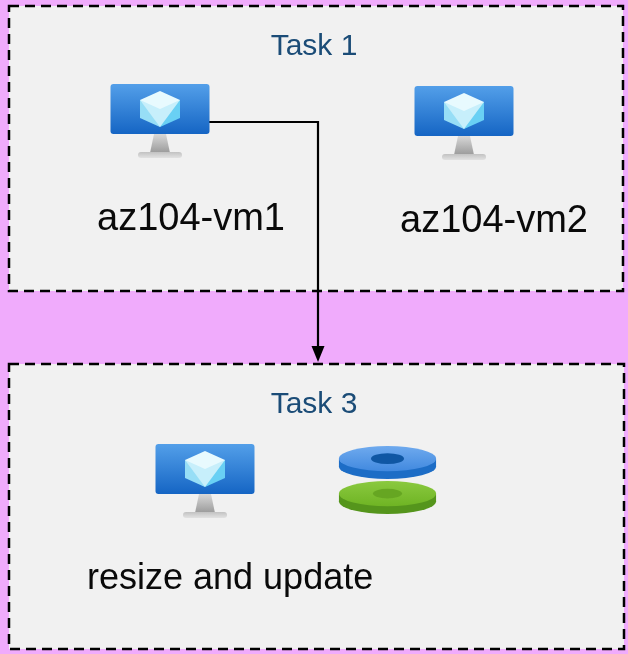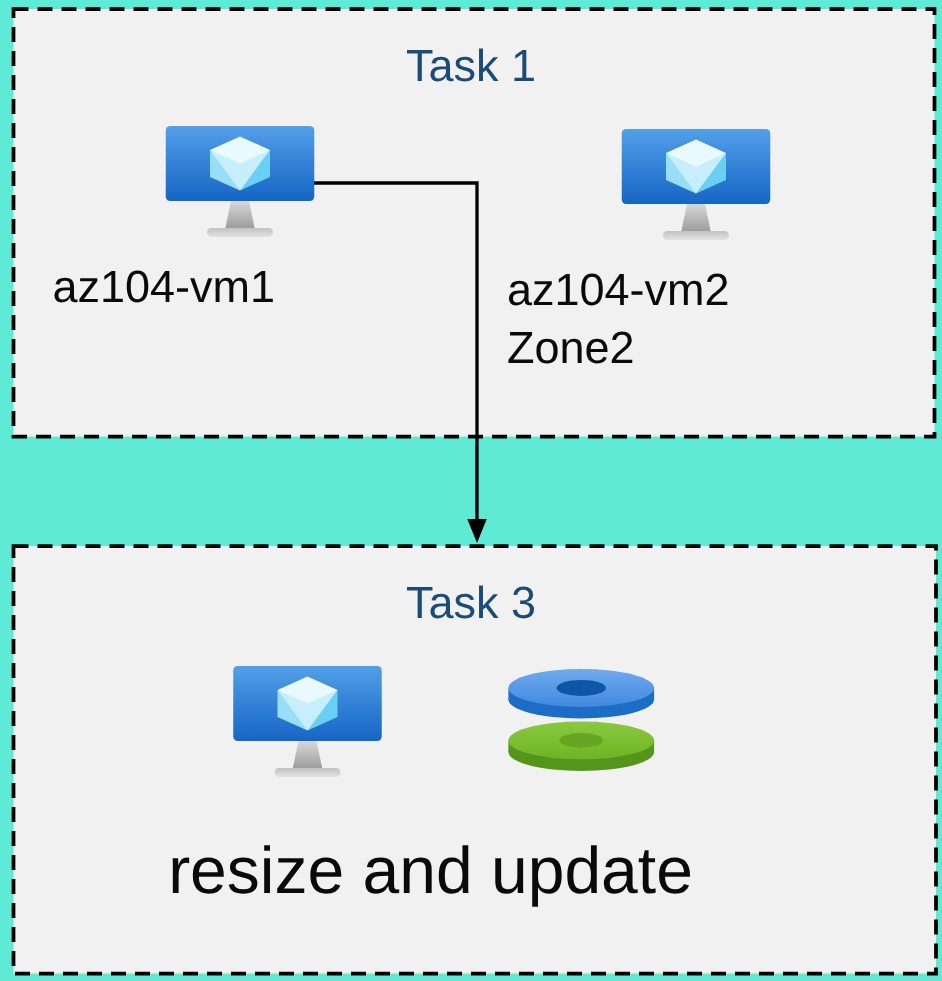--- a/index.html
+++ b/index.html
@@ -1,34 +1,34 @@
 <!DOCTYPE html>
 <html><head>
 <meta charset="utf-8">
 <style>
   html,body{margin:0;padding:0;background:#ffffff;}
   .page{
     position:relative;
     width:628px;height:654px;
-    background:#5eead4;
+    background:#f0abfc;
     font-family:"Liberation Sans", sans-serif;
     overflow:hidden;
   }
   .abs{position:absolute;}
   .task-title{
     left:0;width:628px;text-align:center;
     font-size:30px;color:#1B4C77;
   }
   .vm-label{
-    width:250px;text-align:left;
-    font-size:30px;line-height:39px;color:#0a0a0a;
+    width:250px;text-align:right;
+    font-size:38px;line-height:39px;color:#0a0a0a;margin-top:26px;
   }
   .caption{
-    width:400px;text-align:center;
-    font-size:44px;color:#0a0a0a;
+    width:400px;text-align:left;
+    font-size:36px;color:#0a0a0a;
   }
   svg{display:block;}
 </style>
 </head>
 <body>
 
 <div class="page">
 
   <svg class="abs" style="left:0;top:0" width="628" height="654" viewBox="0 0 628 654">
     <defs>
@@ -80,21 +80,20 @@
     <rect x="0.5" y="0" width="99" height="50" rx="3" fill="url(#gScreen)"></rect>
     <polygon points="30,16 50,25 50,43 30,34" fill="#97DEF6"></polygon>
     <polygon points="70,16 50,25 50,43 70,34" fill="#69D0F4"></polygon>
     <polygon points="30,16 70,16 50,43" fill="#C7EFFB"></polygon>
     <polygon points="50,7 70,16 50,25 30,16" fill="#E8FAFE"></polygon>
     <polygon points="44,50 56,50 60,69 40,69" fill="url(#gStand)"></polygon>
     <rect x="28" y="68" width="44" height="6" rx="3" fill="url(#gBase)"></rect>
   </svg>
   <div class="abs vm-label" style="left:338px;top:174px">
     <div>az104-vm2</div>
-    <div>Zone2</div>
   </div>
 
   <div class="abs task-title" style="top:386px">Task 3</div>
 
   <svg class="abs" style="left:155px;top:444px" width="100" height="76" viewBox="0 0 100 76">
     <rect x="0.5" y="0" width="99" height="50" rx="3" fill="url(#gScreen)"></rect>
     <polygon points="30,16 50,25 50,43 30,34" fill="#97DEF6"></polygon>
     <polygon points="70,16 50,25 50,43 70,34" fill="#69D0F4"></polygon>
     <polygon points="30,16 70,16 50,43" fill="#C7EFFB"></polygon>
     <polygon points="50,7 70,16 50,25 30,16" fill="#E8FAFE"></polygon>

